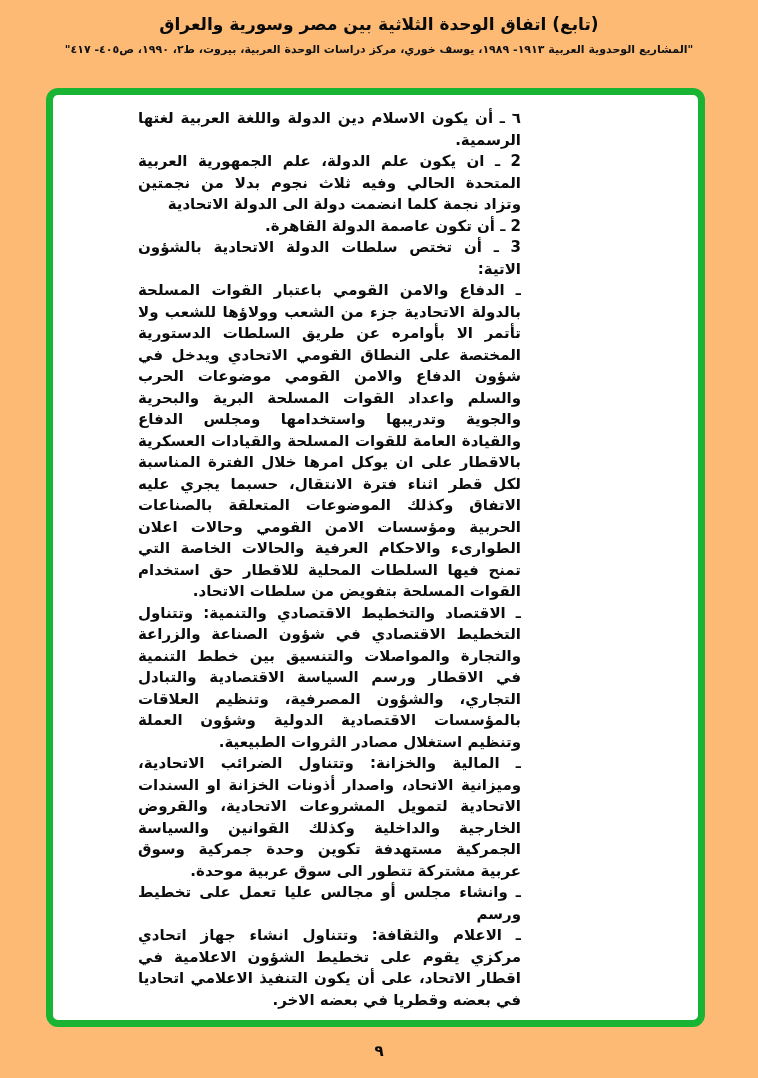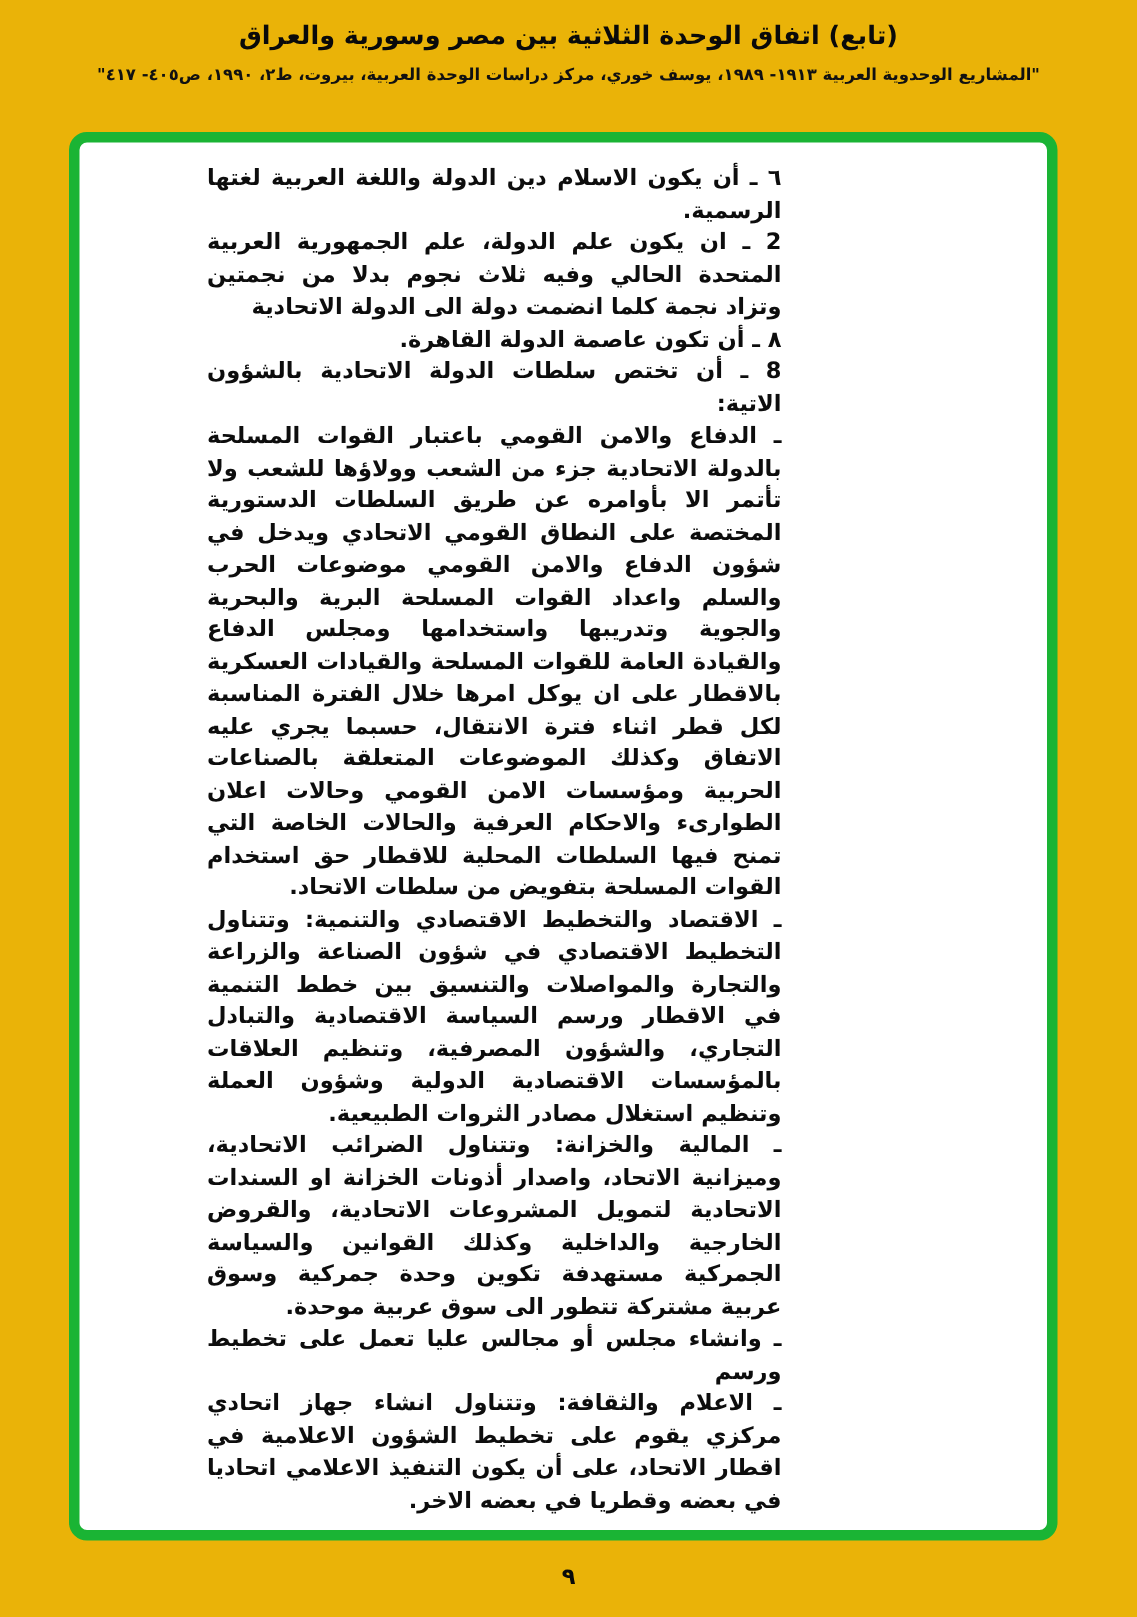--- a/index.html
+++ b/index.html
@@ -5,21 +5,21 @@
   html, body {
     margin: 0;
     padding: 0;
     background: #ffffff;
     font-family: "DejaVu Sans", sans-serif;
   }
   .page {
     position: relative;
     width: 758px;
     height: 1078px;
-    background: #eab308;
+    background: #fdba74;
     overflow: hidden;
   }
   .doc-header {
     position: absolute;
     top: 14px;
     left: 0;
     width: 100%;
     text-align: center;
     direction: rtl;
     color: #0a0a0a;
@@ -85,22 +85,22 @@
   <div class="doc-header">
     <div class="doc-title">(تابع) اتفاق الوحدة الثلاثية بين مصر وسورية والعراق</div>
     <div class="doc-source">"المشاريع الوحدوية العربية ١٩١٣- ١٩٨٩، يوسف خوري، مركز دراسات الوحدة العربية، بيروت، ط٢، ١٩٩٠، ص٤٠٥- ٤١٧"</div>
   </div>
 
   <div class="green-frame"></div>
 
   <div class="doc-body">
       <p class="para">٦ ـ أن يكون الاسلام دين الدولة واللغة العربية لغتها الرسمية.</p>
       <p class="para">2 ـ ان يكون علم الدولة، علم الجمهورية العربية المتحدة الحالي وفيه ثلاث نجوم بدلا من نجمتين وتزاد نجمة كلما انضمت دولة الى الدولة الاتحادية</p>
-      <p class="para">٨ ـ أن تكون عاصمة الدولة القاهرة.</p>
-      <p class="para">8 ـ أن تختص سلطات الدولة الاتحادية بالشؤون الاتية:</p>
+      <p class="para">2 ـ أن تكون عاصمة الدولة القاهرة.</p>
+      <p class="para">3 ـ أن تختص سلطات الدولة الاتحادية بالشؤون الاتية:</p>
       <p class="para">ـ الدفاع والامن القومي باعتبار القوات المسلحة بالدولة الاتحادية جزء من الشعب وولاؤها للشعب ولا تأتمر الا بأوامره عن طريق السلطات الدستورية المختصة على النطاق القومي الاتحادي ويدخل في شؤون الدفاع والامن القومي موضوعات الحرب والسلم واعداد القوات المسلحة البرية والبحرية والجوية وتدريبها واستخدامها ومجلس الدفاع والقيادة العامة للقوات المسلحة والقيادات العسكرية بالاقطار على ان يوكل امرها خلال الفترة المناسبة لكل قطر اثناء فترة الانتقال، حسبما يجري عليه الاتفاق وكذلك الموضوعات المتعلقة بالصناعات الحربية ومؤسسات الامن القومي وحالات اعلان الطوارىء والاحكام العرفية والحالات الخاصة التي تمنح فيها السلطات المحلية للاقطار حق استخدام القوات المسلحة بتفويض من سلطات الاتحاد.</p>
       <p class="para">ـ الاقتصاد والتخطيط الاقتصادي والتنمية: وتتناول التخطيط الاقتصادي في شؤون الصناعة والزراعة والتجارة والمواصلات والتنسيق بين خطط التنمية في الاقطار ورسم السياسة الاقتصادية والتبادل التجاري، والشؤون المصرفية، وتنظيم العلاقات بالمؤسسات الاقتصادية الدولية وشؤون العملة وتنظيم استغلال مصادر الثروات الطبيعية.</p>
       <p class="para">ـ المالية والخزانة: وتتناول الضرائب الاتحادية، وميزانية الاتحاد، واصدار أذونات الخزانة او السندات الاتحادية لتمويل المشروعات الاتحادية، والقروض الخارجية والداخلية وكذلك القوانين والسياسة الجمركية مستهدفة تكوين وحدة جمركية وسوق عربية مشتركة تتطور الى سوق عربية موحدة.</p>
       <p class="para">ـ وانشاء مجلس أو مجالس عليا تعمل على تخطيط ورسم</p>
       <p class="para">ـ الاعلام والثقافة: وتتناول انشاء جهاز اتحادي مركزي يقوم على تخطيط الشؤون الاعلامية في اقطار الاتحاد، على أن يكون التنفيذ الاعلامي اتحاديا في بعضه وقطريا في بعضه الاخر.</p>
     </div>
 
   <div class="page-number">٩</div>
 
 </div>

